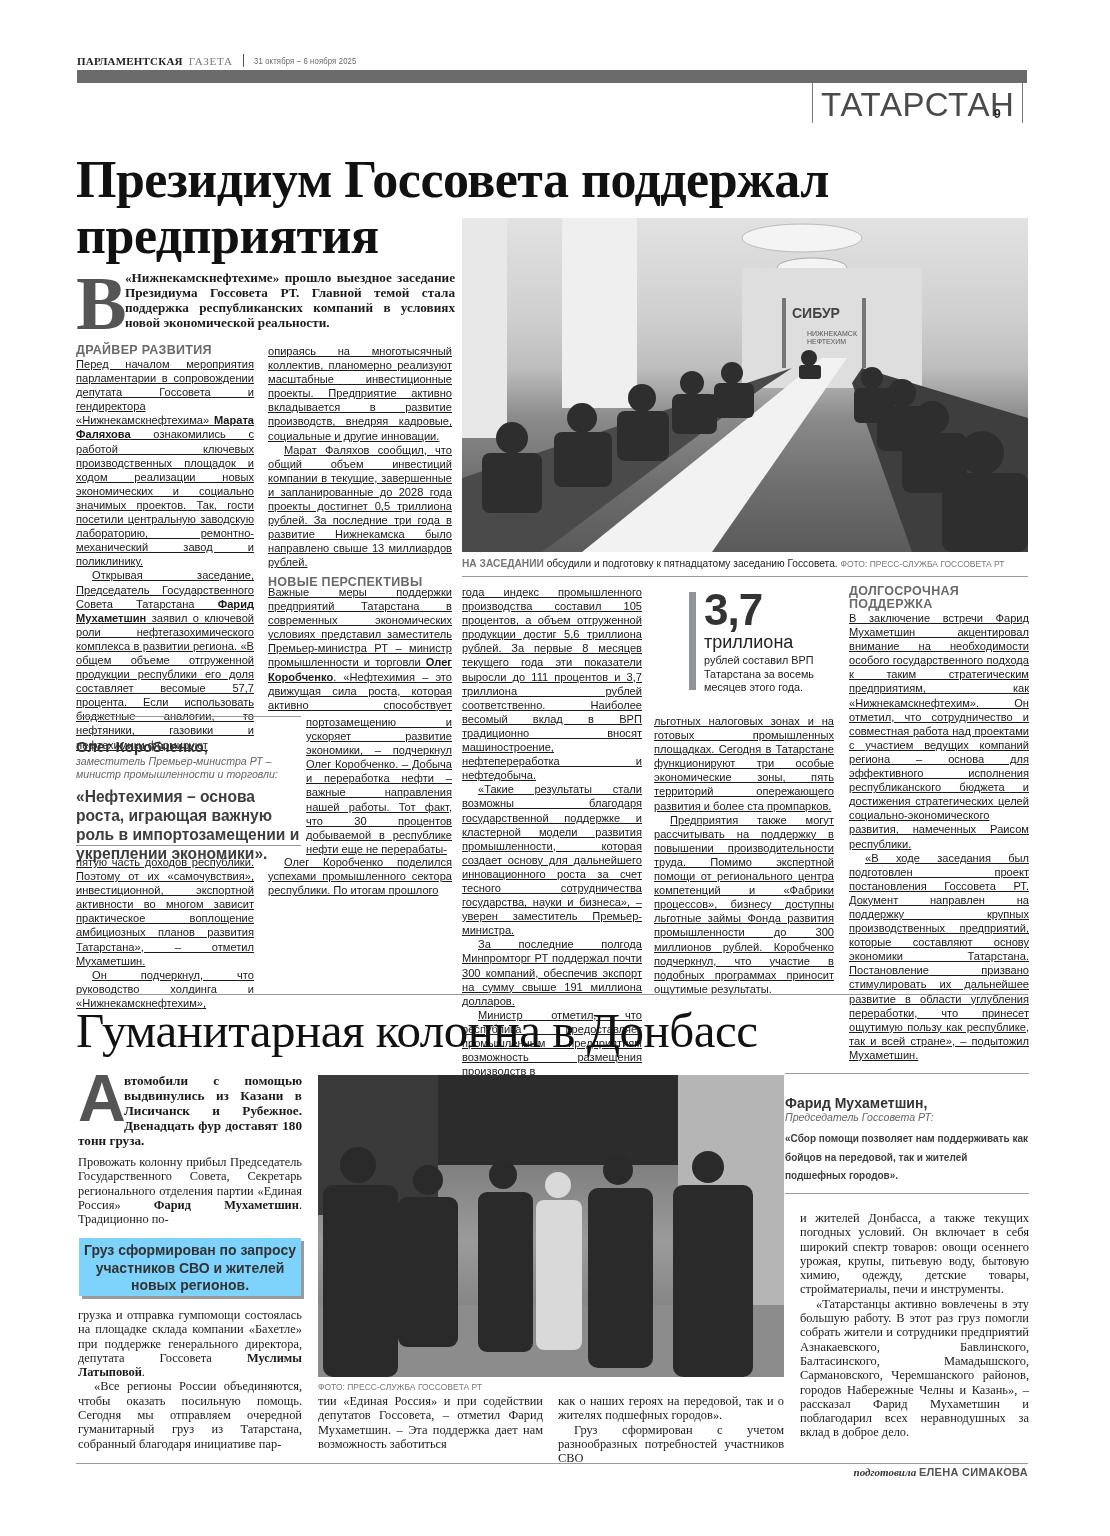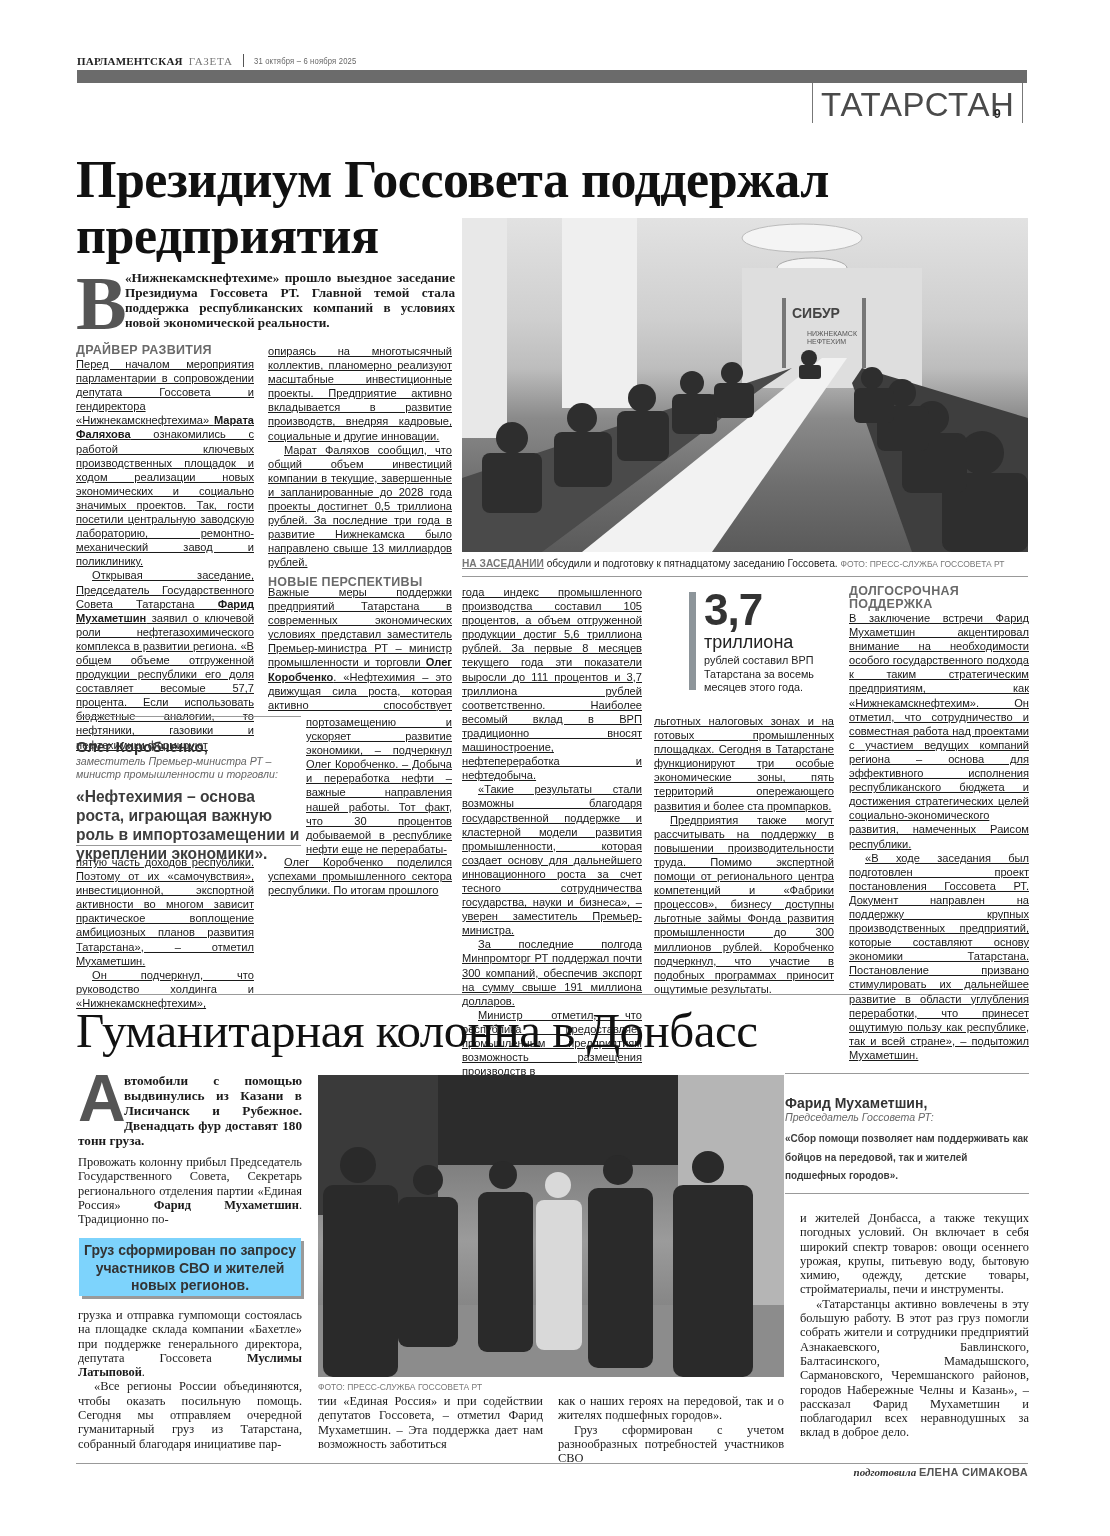--- a/index.html
+++ b/index.html
@@ -32,21 +32,21 @@
   .col b { font-weight: bold; }
   .sub { font-family: "Liberation Sans", sans-serif; font-weight: bold; color: #6a6a6a; font-size: 12.5px; line-height: 13px; letter-spacing: 0.3px; }
 
   .serifcol { font-family: "Liberation Serif", serif; font-size: 12.4px; line-height: 14.3px; text-align: justify; color: #1a1a1a; }
   .serifcol p { text-indent: 16px; }
   .serifcol p.noind { text-indent: 0; }
 
   
   .photo { overflow: hidden; background: #8a8a8a; }
   .caption { font-size: 10.2px; line-height: 12px; }
-  .caption .lbl { color: #777; font-weight: bold; text-decoration: underline; }
+  .caption .lbl { color: #777; font-weight: bold; }
   .caption .credit { color: #777; font-size: 8.5px; }
   .rule { height: 1px; background: #999; }
 
   
   .q-name { font-weight: bold; font-size: 15px; color: #333; margin-top: 16px; }
   .q-role { font-style: italic; font-size: 10.6px; color: #666; line-height: 13px; }
   .q-text { font-weight: bold; font-size: 15.6px; line-height: 19px; color: #3d3d3d; margin-top: 6px; }
 
   
   .stat-bar { left: 689px; top: 592px; width: 7px; height: 98px; background: #8d959a; }

